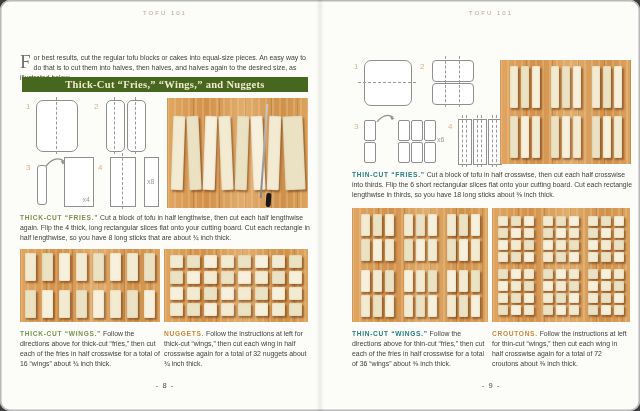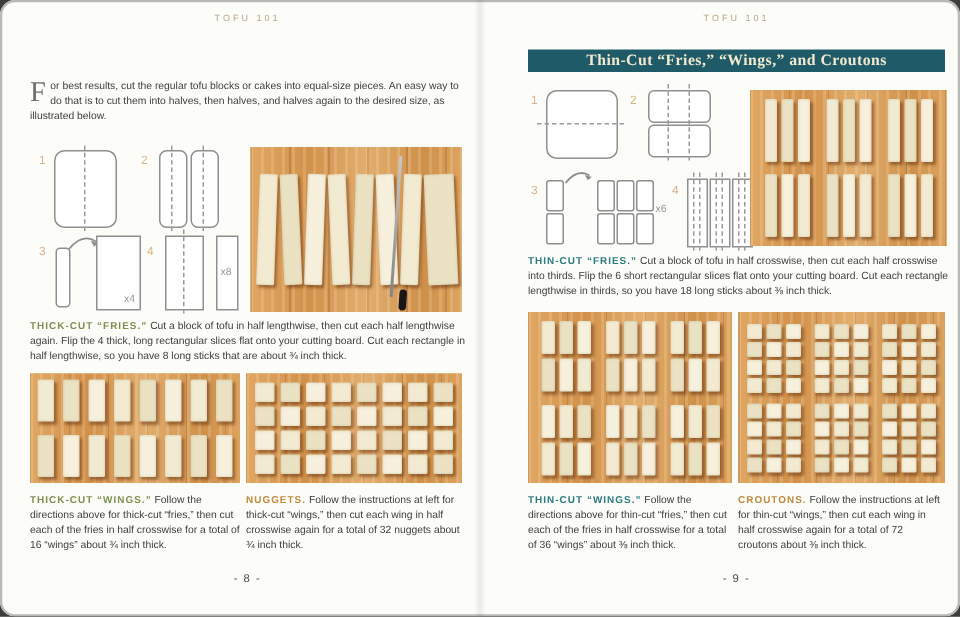--- a/index.html
+++ b/index.html
@@ -47,20 +47,21 @@
  <div id="spread">
   <div class="gutter"></div>
 
   <div class="abs running-head" style="left:20px;top:10px;width:290px;">TOFU 101</div>
 
 
   <div class="abs body-text" style="left:20px;top:53px;width:292px;">
     <span class="dropcap">F</span><span>or best results, cut the regular tofu blocks or cakes into equal-size pieces. An easy way to do that is to cut them into halves, then halves, and halves again to the desired size, as illustrated below.</span>
   </div>
 
+  <div class="abs banner green" style="left:22px;top:77px;width:286px;">Thick-Cut “Fries,” “Wings,” and Nuggets</div>
 
   <div class="abs" style="left:22px;top:97px;width:142px;height:112px;">
     <div class="dnum" style="left:4px;top:5px;">1</div>
     <div class="shape" style="left:14px;top:3px;width:40px;height:50px;border-radius:7px;"></div>
     <div class="vdash" style="left:34px;top:0px;height:57px;"></div>
 
     <div class="dnum" style="left:72px;top:5px;">2</div>
     <div class="shape" style="left:84px;top:3px;width:17px;height:50px;border-radius:5px;"></div>
     <div class="vdash" style="left:92px;top:0px;height:57px;"></div>
     <div class="shape" style="left:105px;top:3px;width:17px;height:50px;border-radius:5px;"></div>
@@ -158,21 +159,20 @@
     <span class="lead green">THICK-CUT “WINGS.”</span><span> Follow the directions above for thick-cut “fries,” then cut each of the fries in half crosswise for a total of 16 “wings” about ¾ inch thick.</span>
   </div>
   <div class="abs body-text" style="left:164px;top:329px;width:144px;">
     <span class="lead orange">NUGGETS.</span><span> Follow the instructions at left for thick-cut “wings,” then cut each wing in half crosswise again for a total of 32 nuggets about ¾ inch thick.</span>
   </div>
 
   <div class="abs pagenum" style="left:20px;top:381px;width:290px;">- 8 -</div>
 
   <div class="abs running-head" style="left:352px;top:10px;width:278px;">TOFU 101</div>
 
-  <div class="abs banner teal" style="left:352px;top:33px;width:278px;">Thin-Cut “Fries,” “Wings,” and Croutons</div>
 
   <div class="abs" style="left:352px;top:58px;width:144px;height:108px;">
     <div class="dnum" style="left:2px;top:4px;">1</div>
     <div class="shape" style="left:12px;top:2px;width:46px;height:44px;border-radius:7px;"></div>
     <div class="hdash" style="left:6px;top:24px;width:58px;"></div>
 
     <div class="dnum" style="left:68px;top:4px;">2</div>
     <div class="shape" style="left:80px;top:2px;width:40px;height:20px;border-radius:4px;"></div>
     <div class="shape" style="left:80px;top:25px;width:40px;height:20px;border-radius:4px;"></div>
     <div class="vdash" style="left:93px;top:-2px;height:51px;"></div>

